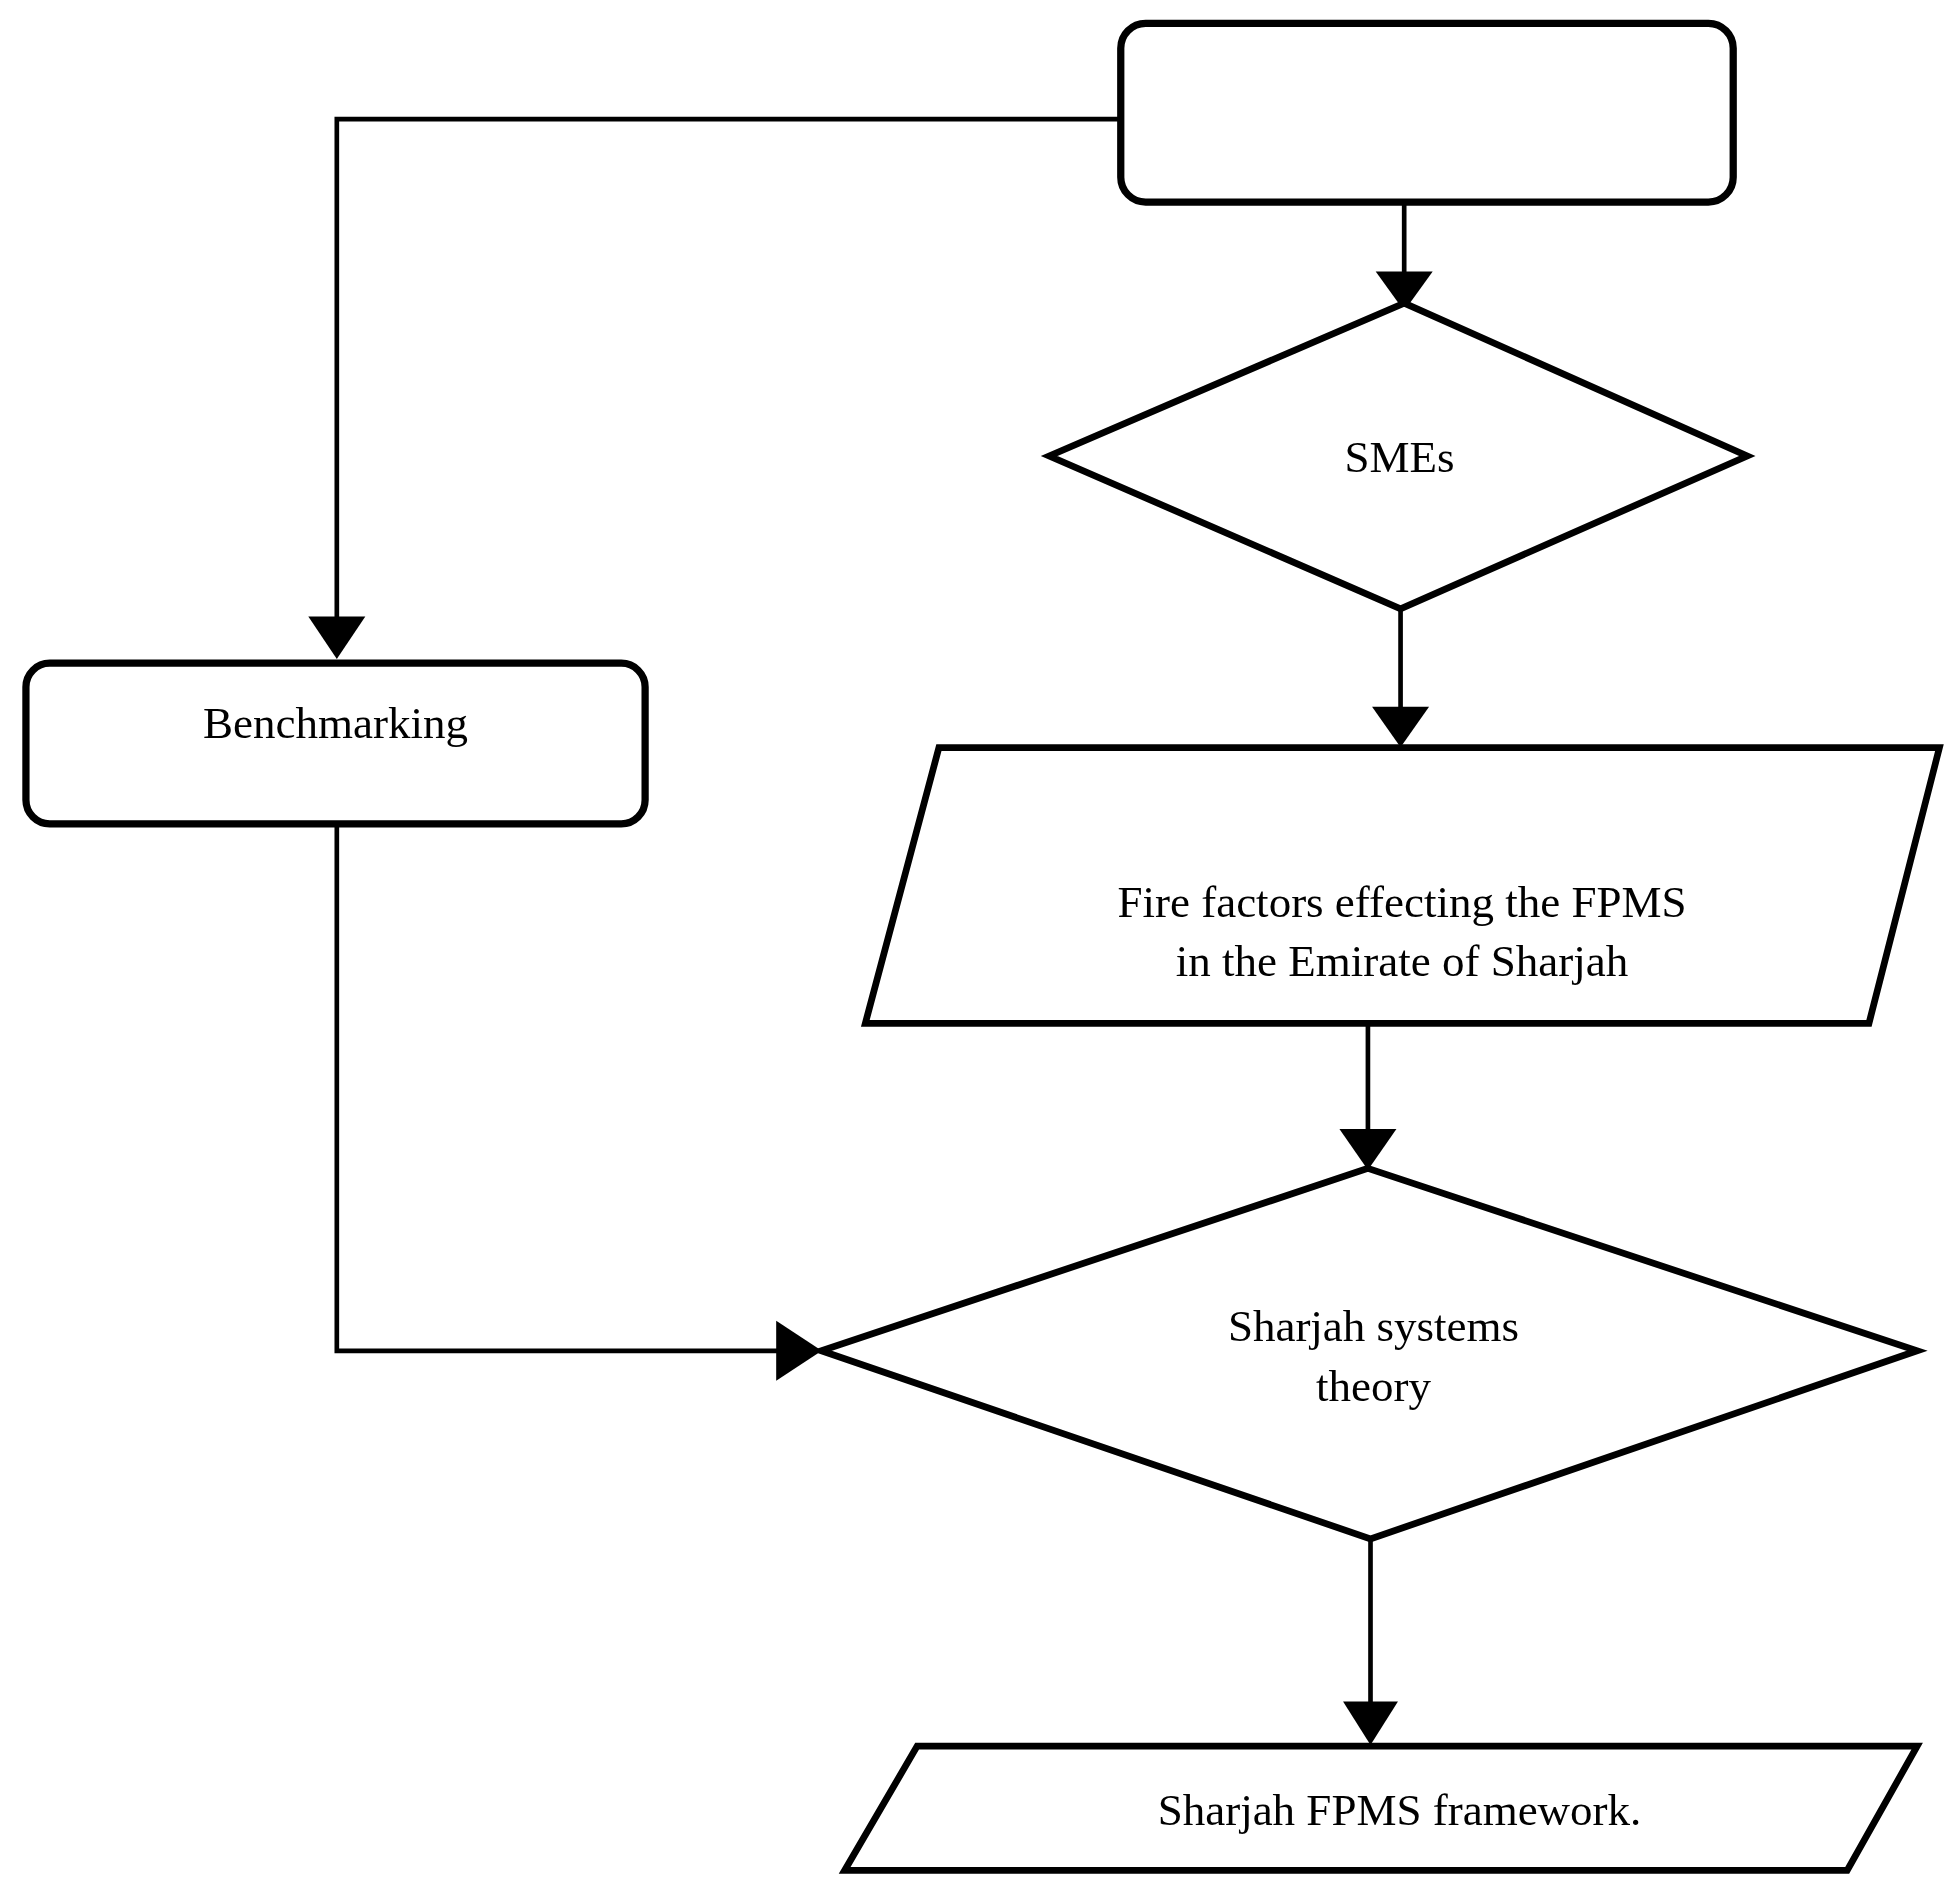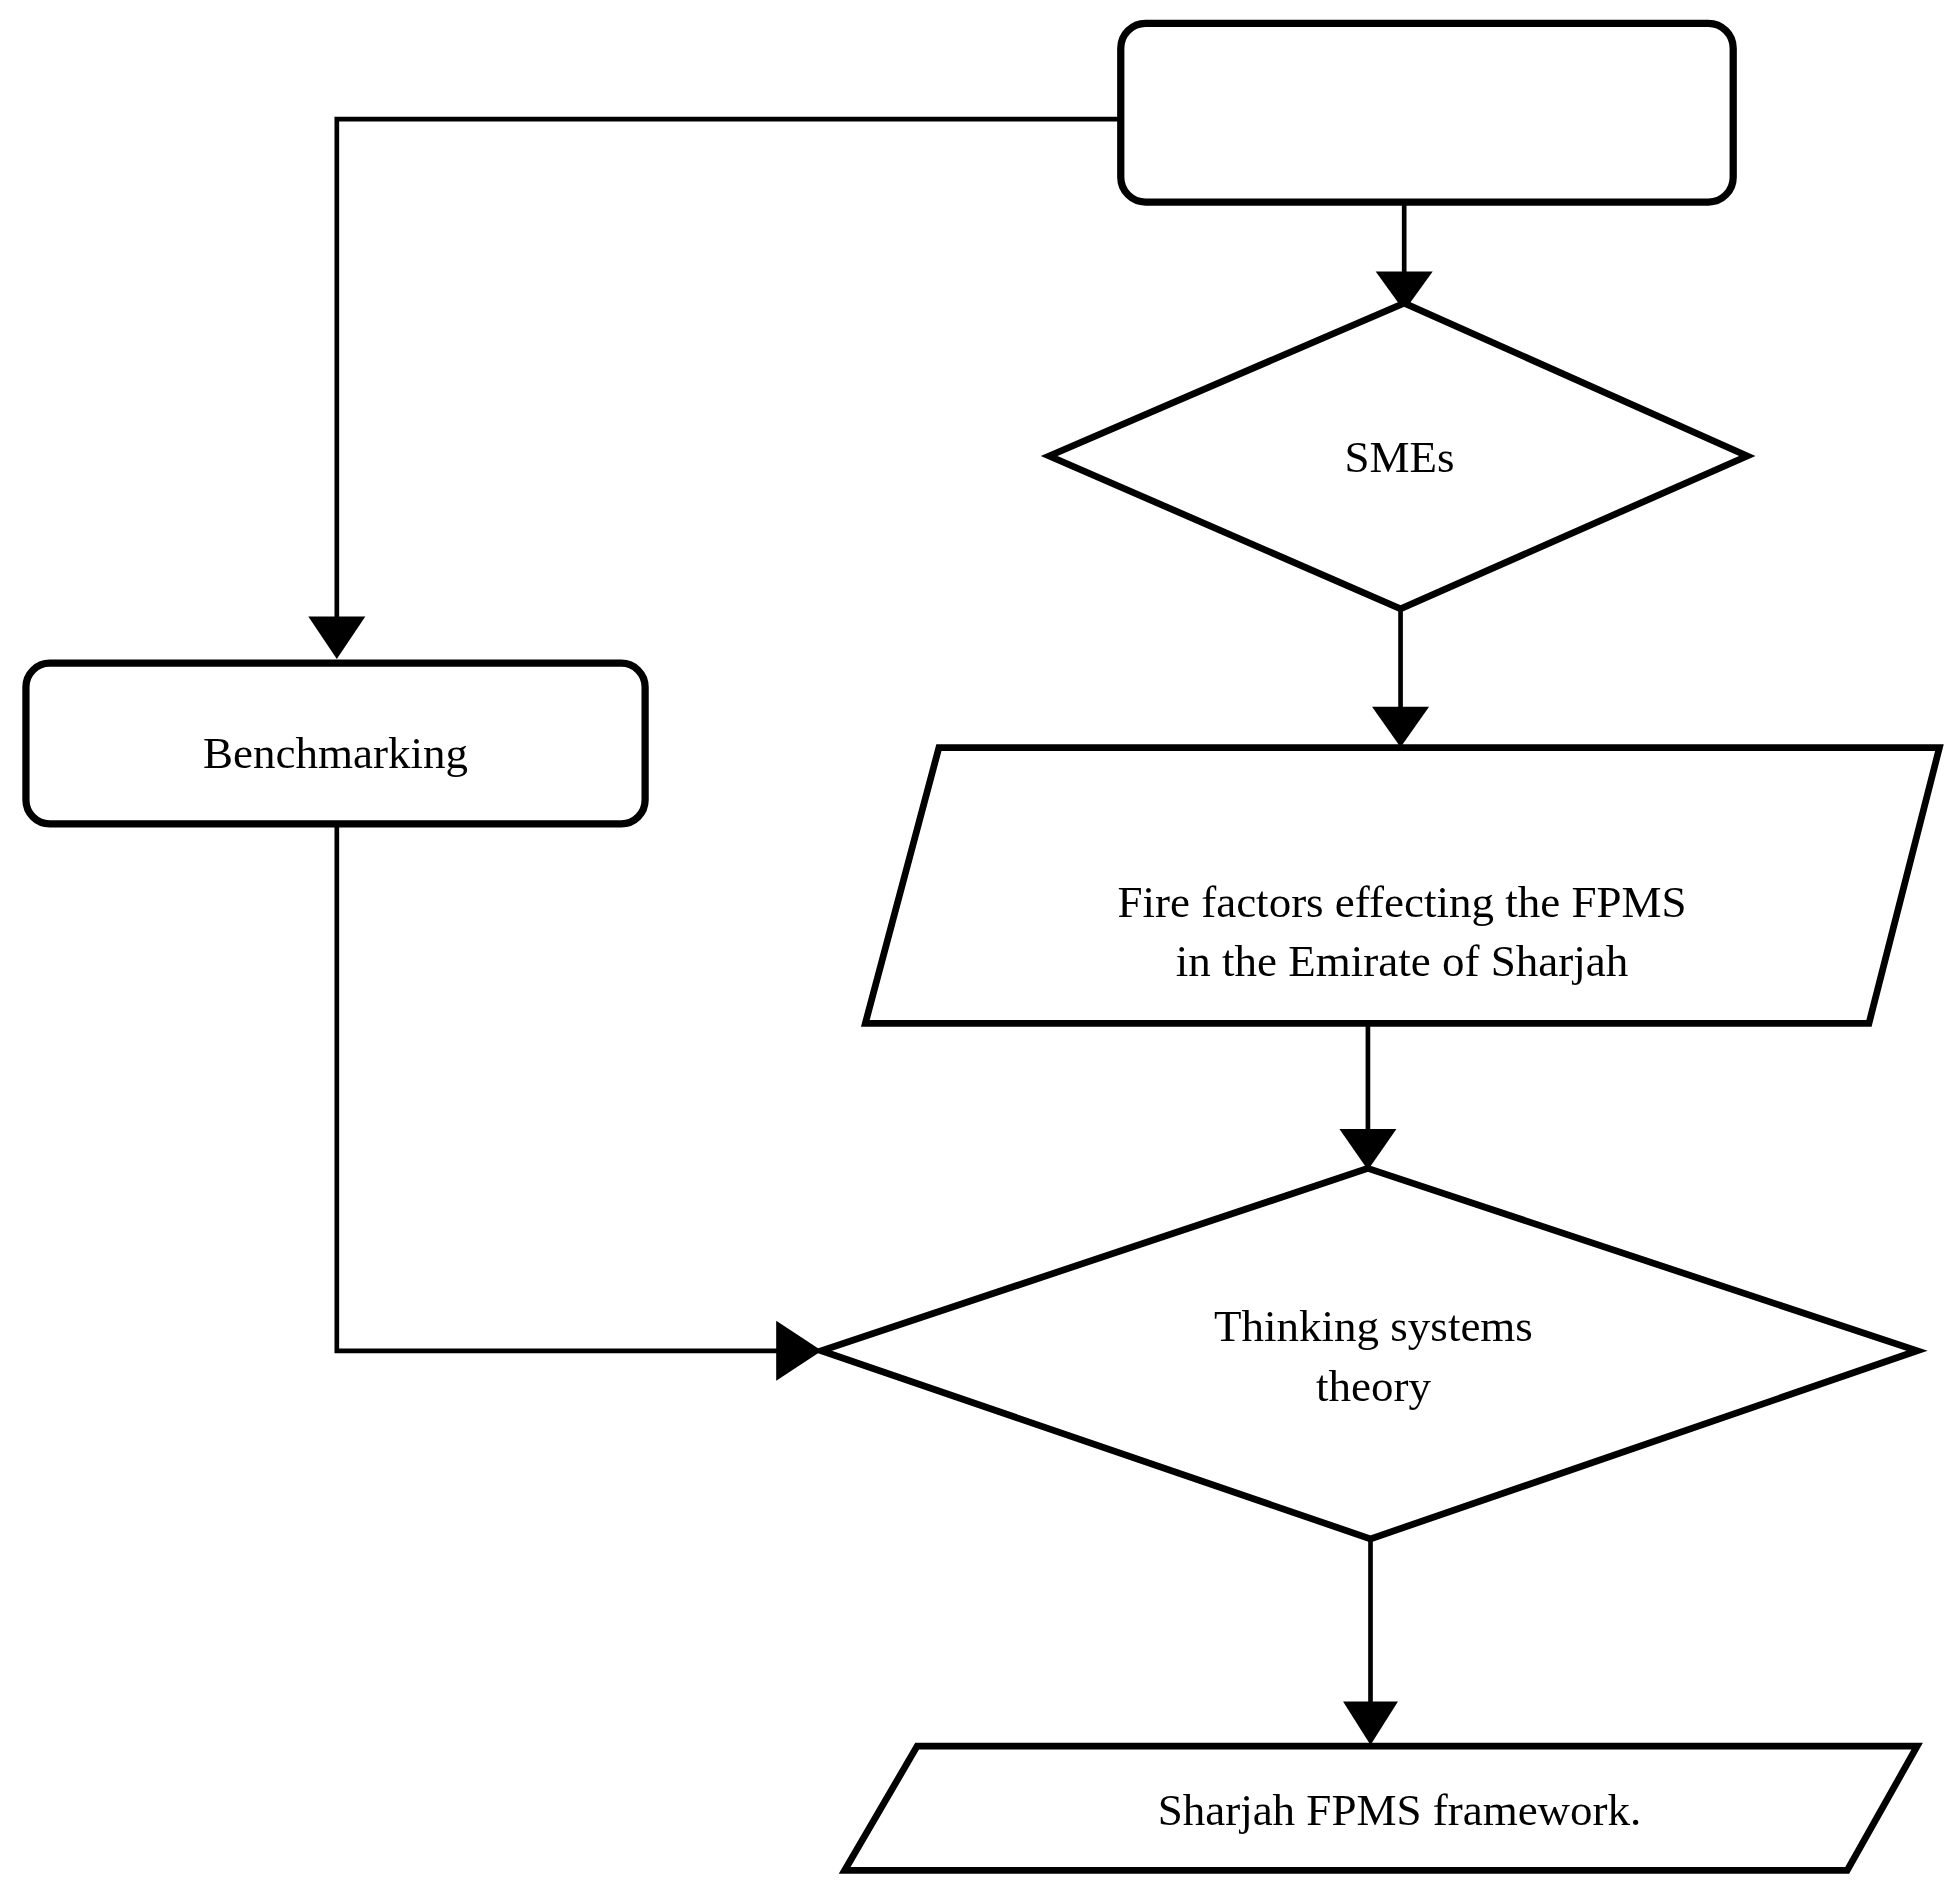--- a/index.html
+++ b/index.html
@@ -51,21 +51,21 @@
   }
   .lbl-fire-factors {
     left: 928px;
     top: 837px;
     width: 948px;
     line-height: 1.32;
     margin-top: 36px;
   }
   .lbl-benchmarking {
     left: 26px;
-    top: 726px;
+    top: 696px;
     width: 619px;
   }
   .lbl-thinking-systems {
     left: 985px;
     top: 1296px;
     width: 777px;
     line-height: 1.34;
   }
   .lbl-develop-framework {
     left: 933px;
@@ -131,19 +131,19 @@
   </svg>
 
 
   <div class="node-label lbl-smes">SMEs</div>
 
   <div class="node-label lbl-fire-factors">Fire factors effecting the FPMS
 in the Emirate of Sharjah</div>
 
   <div class="node-label lbl-benchmarking">Benchmarking</div>
 
-  <div class="node-label lbl-thinking-systems">Thinking systems
+  <div class="node-label lbl-thinking-systems">Sharjah systems
 theory</div>
 
   <div class="node-label lbl-develop-framework">Sharjah FPMS  framework.</div>
 
 </div>
 
 
 </body></html>

